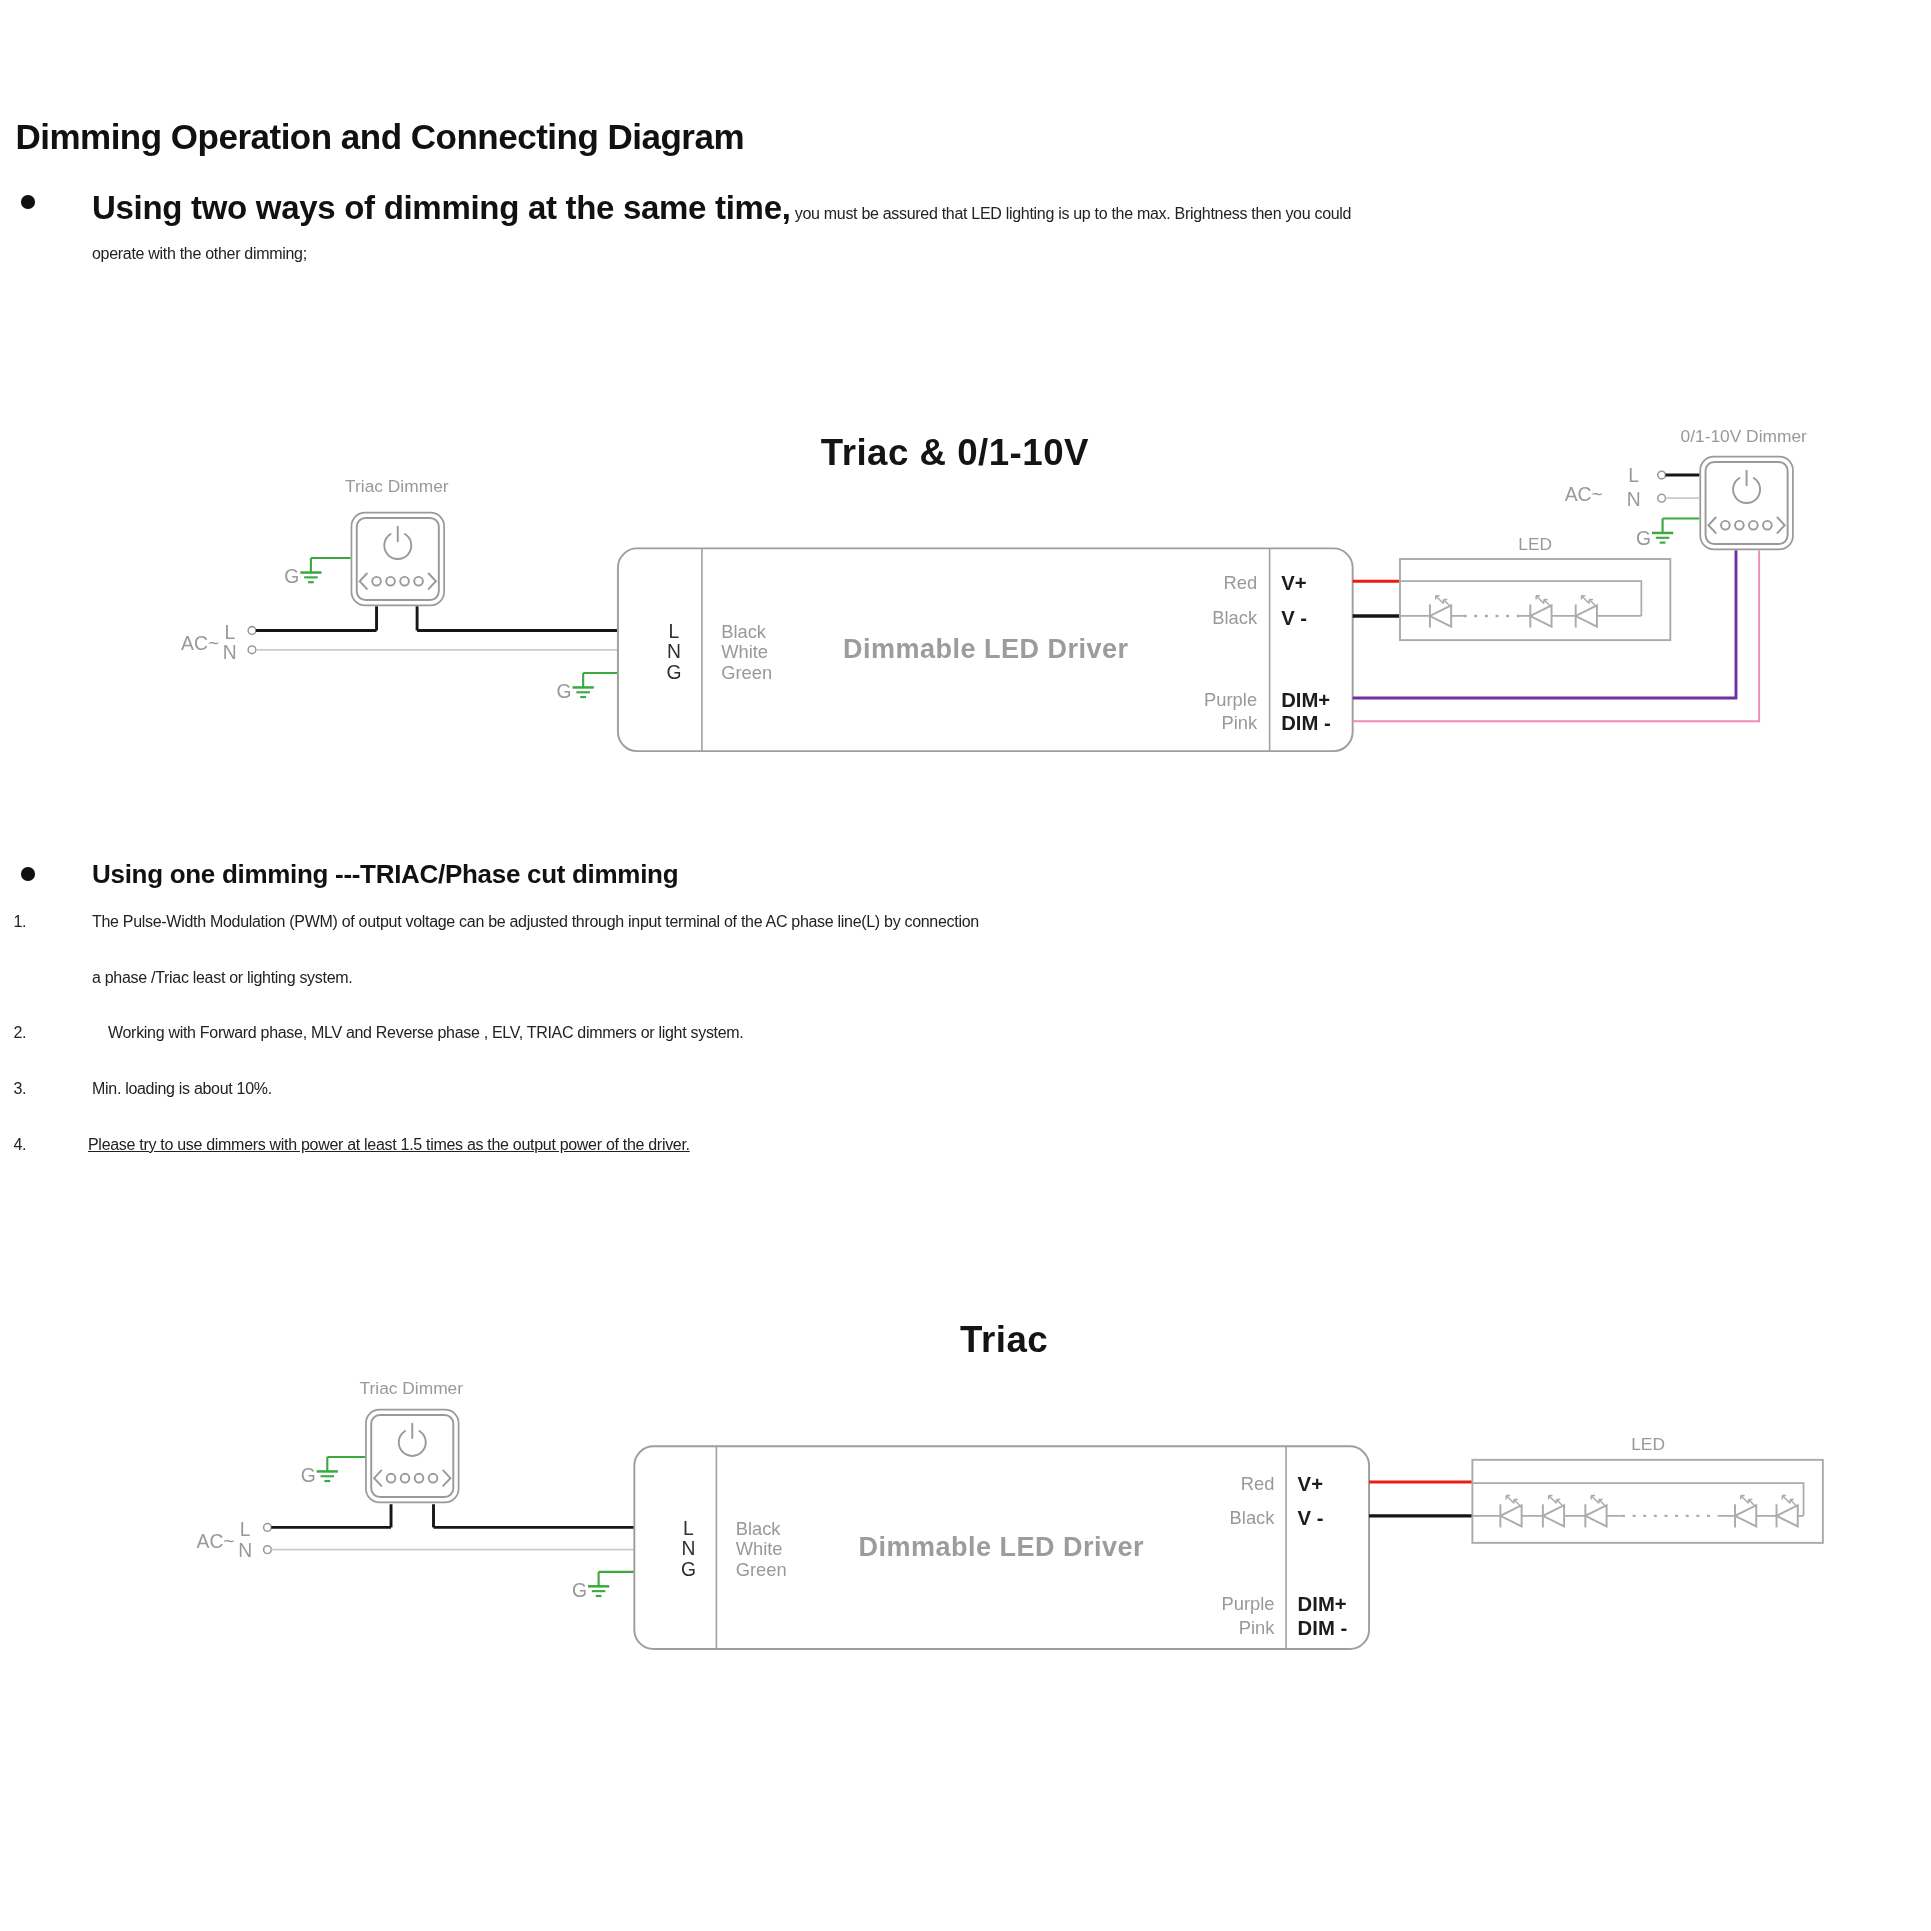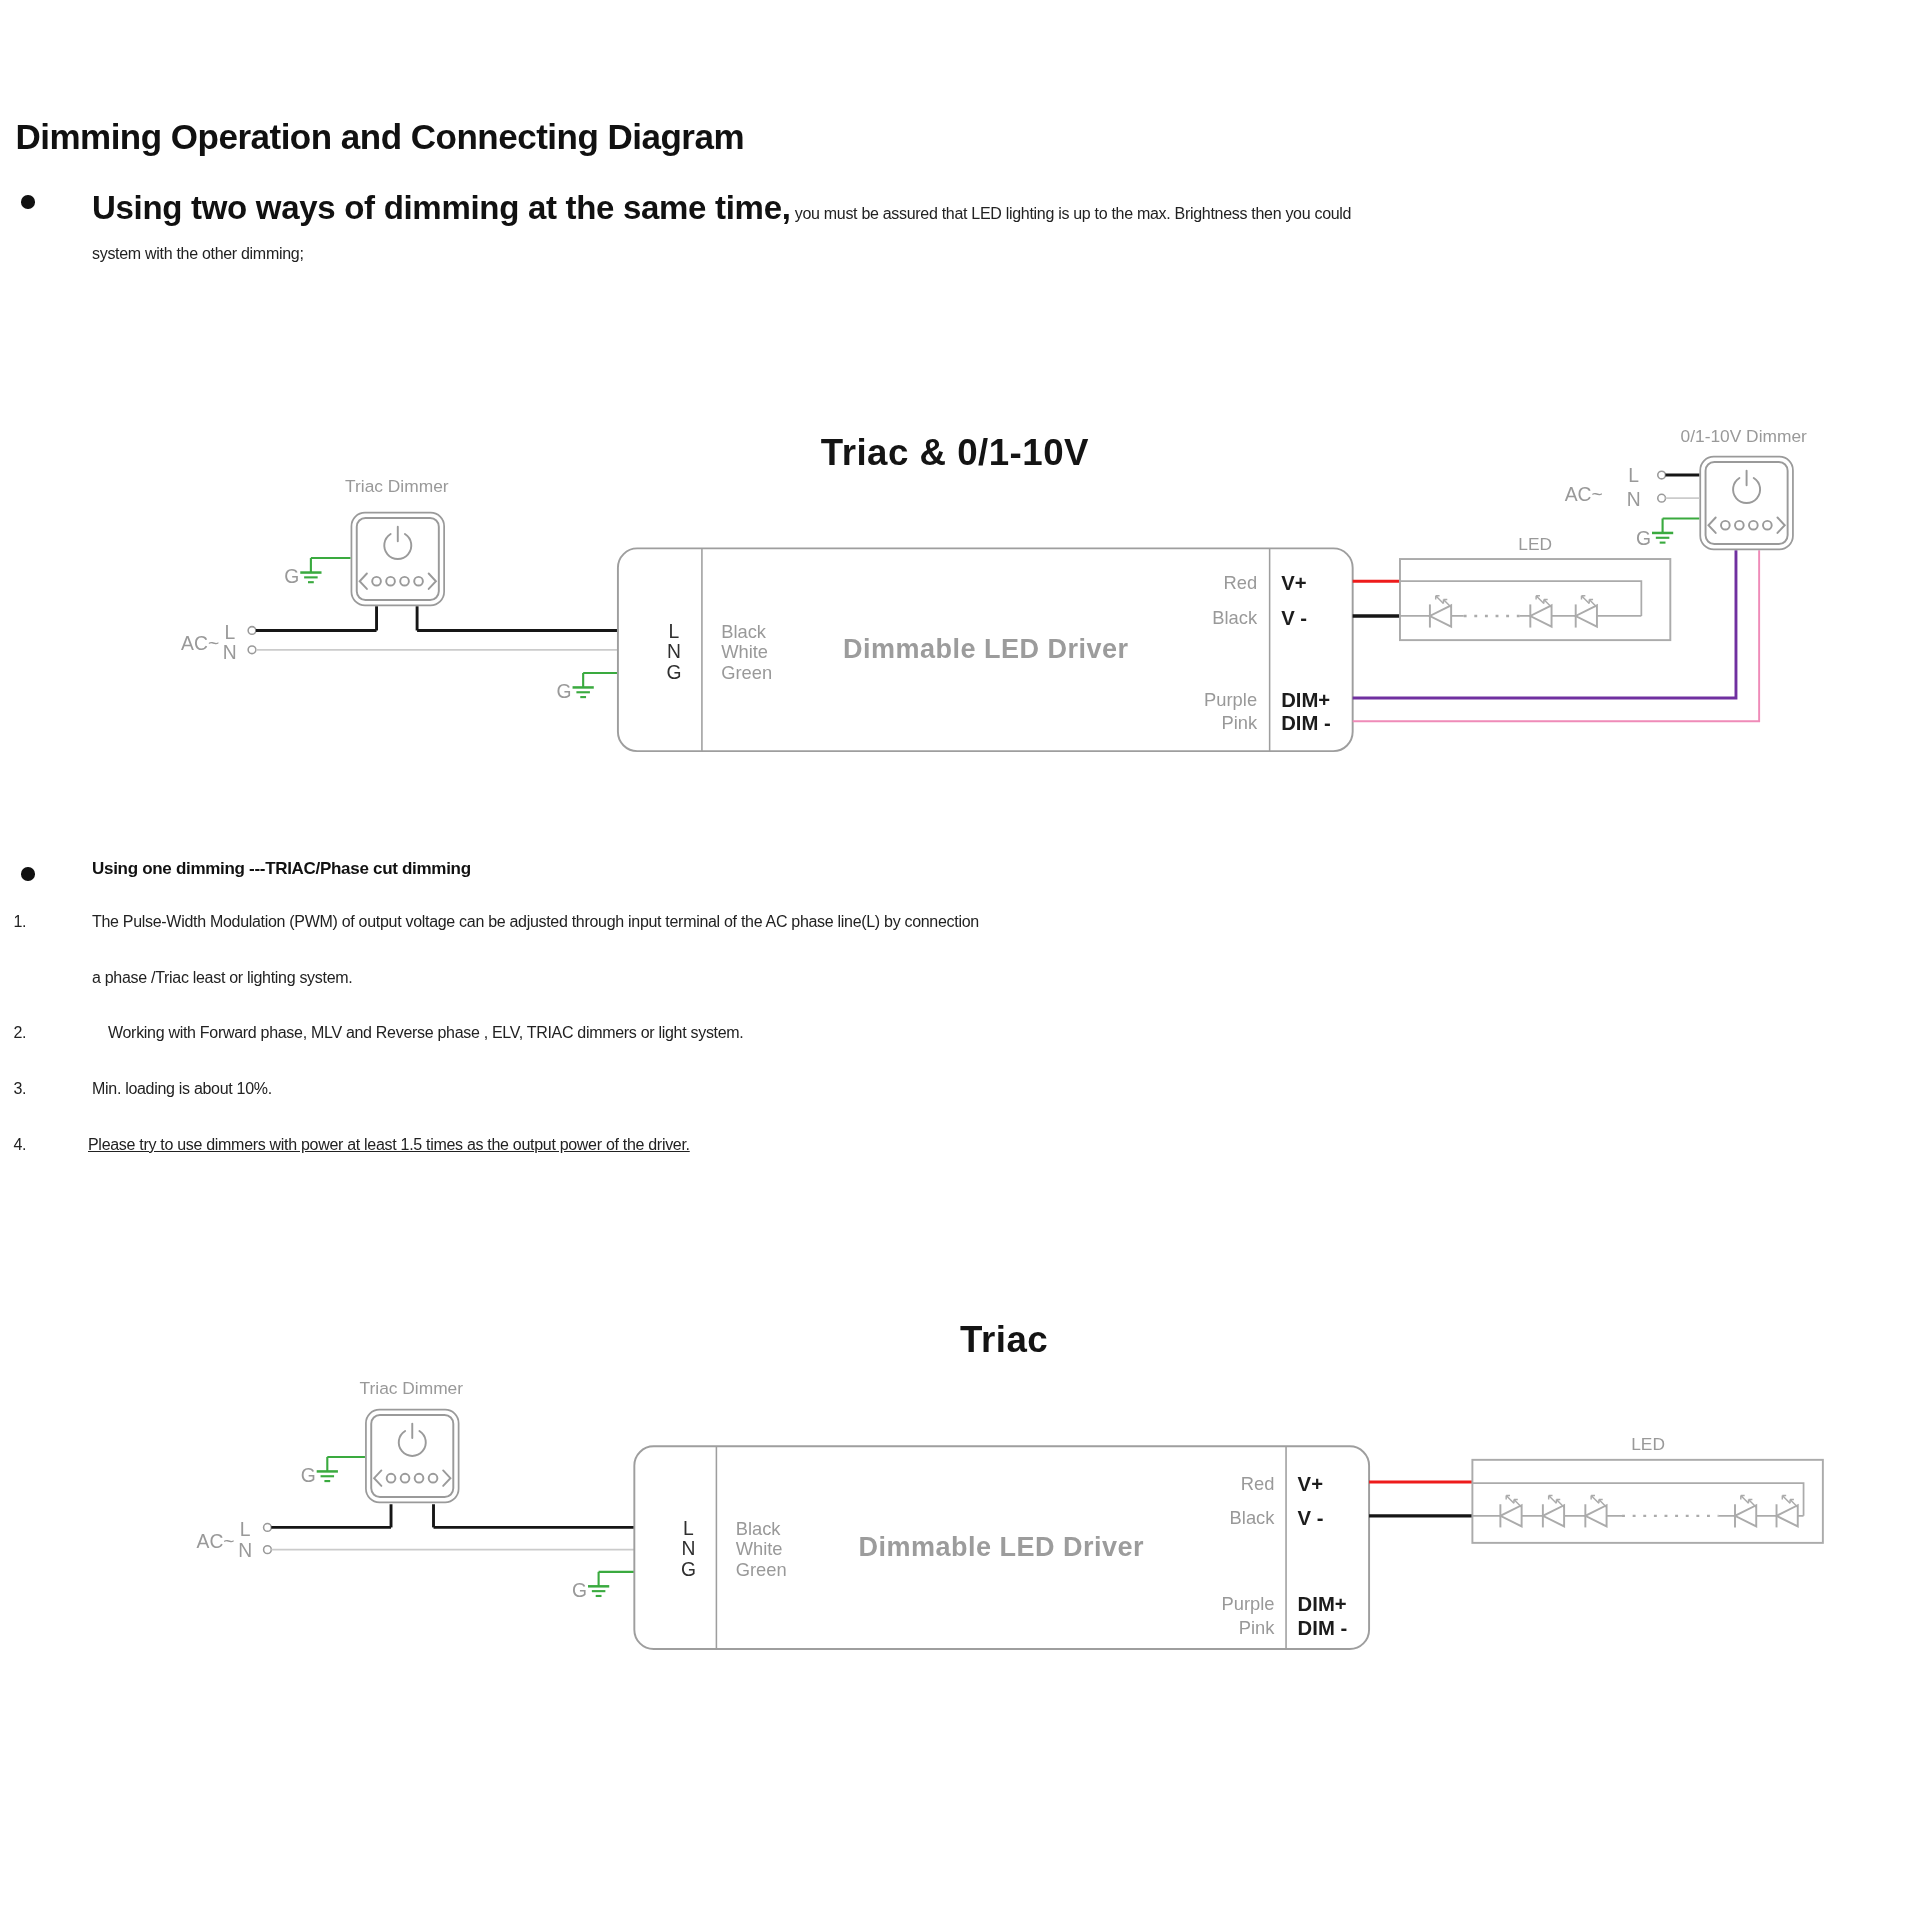--- a/index.html
+++ b/index.html
@@ -1,21 +1,21 @@
 <!DOCTYPE html>
 <html><head>
 <meta charset="utf-8">
 <style>
   html,body{margin:0;padding:0;background:#fff;}
   body{width:1931px;height:1931px;position:relative;font-family:"Liberation Sans",sans-serif;color:#1f1f1f;}
   .abs{position:absolute;white-space:nowrap;}
   .h1{font-size:35px;font-weight:bold;letter-spacing:-0.5px;color:#111;}
   .body-txt{font-size:16px;letter-spacing:-0.3px;color:#222;}
   .bold-lead{font-size:33px;font-weight:bold;letter-spacing:-0.3px;color:#111;}
-  .h2{font-size:17px;font-weight:bold;letter-spacing:-0.3px;color:#111;}
+  .h2{font-size:26px;font-weight:bold;letter-spacing:-0.3px;color:#111;}
   .bullet-dot{position:absolute;width:13.5px;height:13.5px;border-radius:50%;background:#111;}
   svg{position:absolute;left:0;top:0;}
   svg text{font-family:"Liberation Sans",sans-serif;}
   .h-title{fill:#141414;font-size:38px;font-weight:bold;letter-spacing:0.5px;}
   .dt{fill:#999;font-size:18px;}
   .dt2{fill:#999;font-size:20px;}
   .term-lab{fill:#999;font-size:19px;}
   .io{fill:#1c1c1c;font-size:21px;font-weight:600;}
   .lng{fill:#2f2f2f;font-size:20px;}
   .drv{fill:#9c9c9c;font-size:28px;font-weight:bold;letter-spacing:0.5px;}
@@ -37,21 +37,21 @@
   .sym-fill{stroke:#9a9a9a;fill:#fff;stroke-width:1.8;}
   .node{stroke:#9a9a9a;fill:#fff;stroke-width:1.6;}
 </style>
 </head>
 <body>
 
 <div class="abs h1" style="left:15.4px;top:85px;margin-top:32px;">Dimming Operation and Connecting Diagram</div>
 
 <div class="bullet-dot" style="left:21px;top:195px;"></div>
 <div class="abs" style="left:92px;top:189px;"><span class="bold-lead">Using two ways of dimming at the same time,</span><span class="body-txt"> you must be assured that LED lighting is up to the max. Brightness then you could</span></div>
-<div class="abs body-txt" style="left:92px;top:245px;">system with the other dimming;</div>
+<div class="abs body-txt" style="left:92px;top:245px;">operate with the other dimming;</div>
 
 <div class="bullet-dot" style="left:21px;top:867px;"></div>
 <div class="abs h2" style="left:92px;top:859px;">Using one dimming ---TRIAC/Phase cut dimming</div>
 
 <div class="abs body-txt" style="left:13.5px;top:913px;">1.</div>
 <div class="abs body-txt" style="left:92px;top:913px;">The Pulse-Width Modulation (PWM) of output voltage can be adjusted through input terminal of the AC phase line(L) by connection</div>
 <div class="abs body-txt" style="left:92px;top:969px;">a phase /Triac least or lighting system.</div>
 
 <div class="abs body-txt" style="left:13.5px;top:1024px;">2.</div>
 <div class="abs body-txt" style="left:108px;top:1024px;">Working with Forward phase, MLV and Reverse phase , ELV, TRIAC dimmers or light system.</div>

